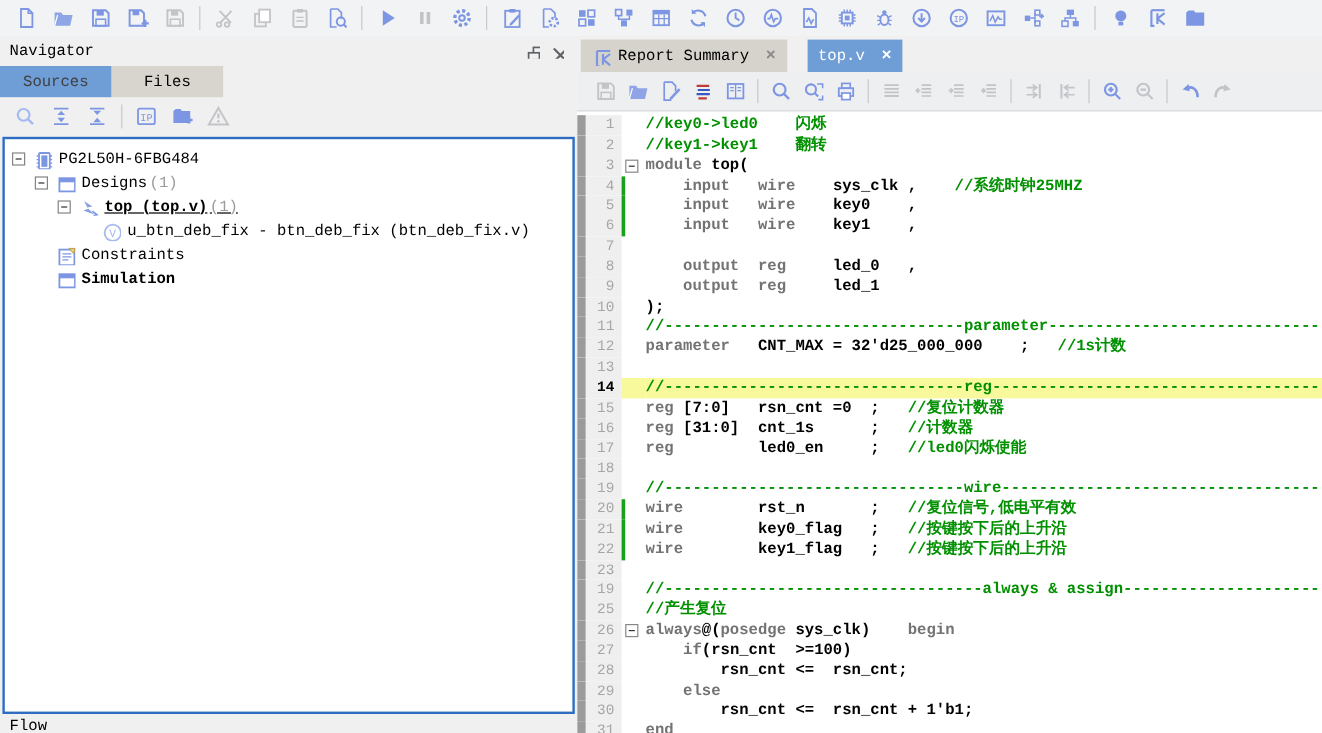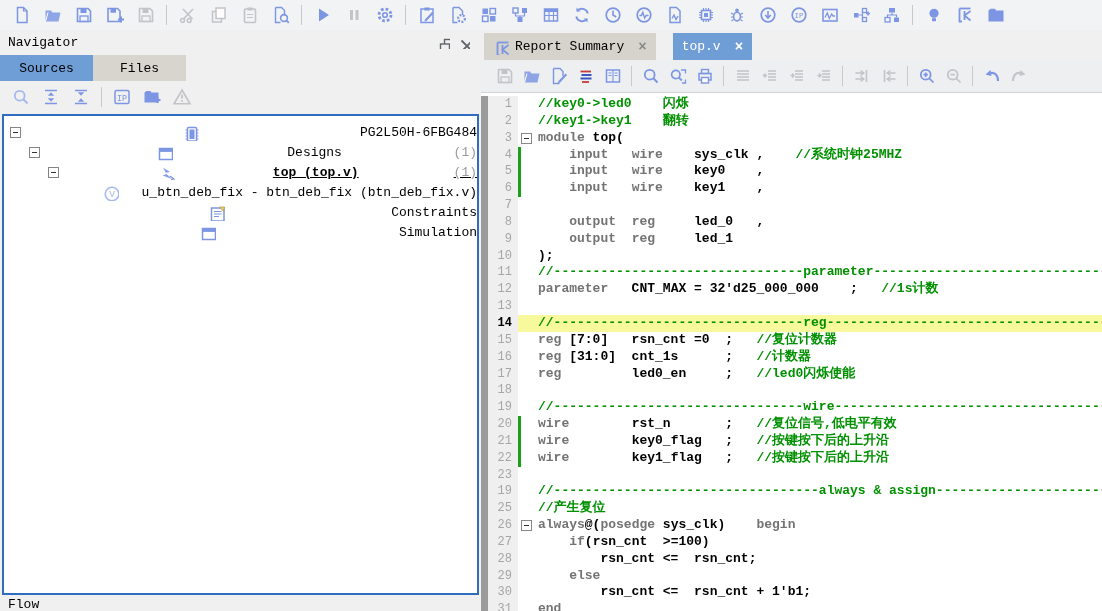--- a/index.html
+++ b/index.html
@@ -16,26 +16,26 @@
   .tsep { width:1px; height:20px; background:#c9c9c9; margin:0 5px; }
 
   
   #navigator { position:absolute; left:0; top:30px; width:481px; height:581px; background:#f0f0f0; }
   .nav-titlebar { height:25px; display:flex; align-items:center; padding:0 8px; }
   .nav-title { flex:1; }
   .nav-winbtn { width:20px; height:18px; display:flex; align-items:center; justify-content:center; }
   .nav-winbtn svg { width:13px; height:13px; }
   .nav-tabs { height:26px; display:flex; }
   .nav-tab { width:93px; display:flex; align-items:center; justify-content:center; background:#d8d5ce; }
-  .nav-tab.active { background:#6f9dd6; color:#000000; }
+  .nav-tab.active { background:#6f9dd6; color:#404040; }
   .nav-tools { height:31px; display:flex; align-items:center; padding-left:6px; }
   .nav-tools .tbtn { width:30px; height:24px; display:flex; align-items:center; justify-content:center; }
   .tree-box { position:absolute; left:2px; top:84px; width:477px; height:481px;
     border:2px solid #2e6dc0; background:#fff; padding-top:6px; overflow:hidden; }
-  .tree-row { height:20px; display:flex; align-items:center; white-space:nowrap;justify-content:space-between; }
+  .tree-row { height:20px; display:flex; align-items:center; white-space:nowrap; }
   .exp { width:11px; height:11px; border:1px solid #848484; background:#fff; position:relative; flex:none; }
   .exp::after { content:''; position:absolute; left:2px; right:2px; top:4px; border-top:1px solid #333; }
   .exp-spacer { width:11px; flex:none; }
   .tree-row .ticon { margin:0 5px 0 6px; flex:none; }
   .tree-row svg { width:17px; height:17px; }
   .tree-count { color:#9a9a9a; margin-left:2px; }
   .flow-label { position:absolute; left:8px; bottom:-1px; height:15px; }
 
   
   #editor { position:absolute; left:481px; top:30px; width:621px; height:581px; background:#fff; }
@@ -578,21 +578,21 @@
       </div>
       <div class="tree-row" style="padding-left: 25px;">
         <span class="exp-spacer"></span>
         <span class="ticon">
           <svg class="ic c-blue">
             <use href="#s-note"></use>
           </svg>
         </span>
         <span>Constraints</span>
       </div>
-      <div class="tree-row" style="">
+      <div class="tree-row" style="padding-left: 25px; font-weight: bold;">
         <span class="exp-spacer"></span>
         <span class="ticon">
           <svg class="ic c-blue">
             <use href="#s-window"></use>
           </svg>
         </span>
         <span>Simulation</span>
       </div>
     </div>
   <div class="flow-label">Flow</div>

